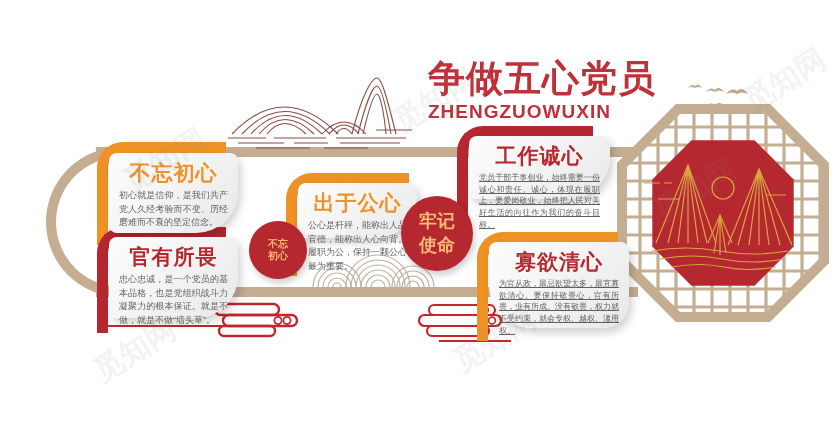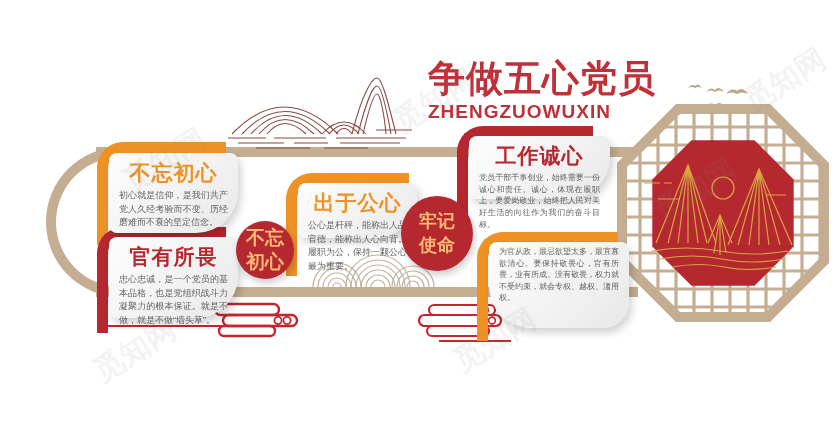--- a/index.html
+++ b/index.html
@@ -19,26 +19,26 @@
   .bracket.orange{border-color:#ef9226;}
   .bracket.red{border-color:#b5282f;}
   .card{position:absolute;background:linear-gradient(135deg,#fdfdfd 0%,#efefef 70%,#e7e7e7 100%);
         border-radius:8px 8px 42px 8px;box-shadow:3px 5px 9px rgba(0,0,0,.18);
         z-index:3;padding:4px 10px 6px 10px;box-sizing:border-box;}
   .card.bl-round{border-radius:8px 8px 26px 42px;}
   .card-h{font-weight:900;text-align:center;letter-spacing:1px;line-height:1.2;margin:3px 0 4px 0;}
   .card-h.orange{color:#ef9226;font-size:21px;}
   .card-h.red{color:#b5282f;font-size:21px;}
   .card-p{font-size:9px;color:#5f5f5f;line-height:1.5;text-align:justify;margin:0;}
-  .card-p.tiny{font-size:8px;line-height:1.45;}
+  .card-p.tiny{font-size:8px;line-height:1.45;text-decoration:underline;}
   
   .badge{position:absolute;background:#b5282f;border-radius:50%;color:#fdba74;font-weight:900;
          display:flex;flex-direction:column;align-items:center;justify-content:center;
          z-index:4;box-shadow:2px 4px 7px rgba(0,0,0,.2);}
-  .badge-small{left:236px;top:221px;width:58px;height:58px;font-size:19px;line-height:1.25;}
+  .badge-small{left:249px;top:221px;width:58px;height:58px;font-size:10px;line-height:1.25;}
   .badge-big{left:401px;top:196px;width:72px;height:75px;font-size:18px;line-height:1.3;}
   
   .svg-abs{position:absolute;z-index:2;}
   .watermark{position:absolute;color:rgba(140,140,140,.10);font-size:30px;font-weight:bold;
              transform:rotate(-32deg);z-index:5;pointer-events:none;white-space:nowrap;}
 </style>
 </head>
 <body>
 
 <div class="stage">
@@ -165,20 +165,21 @@
   </div>
 
   <div class="bracket red" style="left:457px;top:126px;width:125px;height:92px;"></div>
   <div class="card" style="left:469px;top:136px;width:141px;height:63px;">
     <div class="card-h red">工作诚心</div>
     <p class="card-p tiny">党员干部干事创业，始终需要一份诚心和责任。诚心，体现在履职上，要爱岗敬业，始终把人民对美好生活的向往作为我们的奋斗目标。</p>
   </div>
 
   <div class="bracket orange" style="left:477px;top:232px;width:130px;height:98px;"></div>
   <div class="card bl-round" style="left:489px;top:242px;width:140px;height:86px;">
+    <div class="card-h red">寡欲清心</div>
     <p class="card-p tiny">为官从政，最忌欲望太多，最宜寡欲清心。要保持敬畏心，官有所畏，业有所成。没有敬畏，权力就不受约束，就会专权、越权、滥用权。</p>
   </div>
 
   <div class="badge badge-small">
     <span>不忘</span>
     <span>初心</span>
   </div>
   <div class="badge badge-big">
     <span>牢记</span>
     <span>使命</span>

